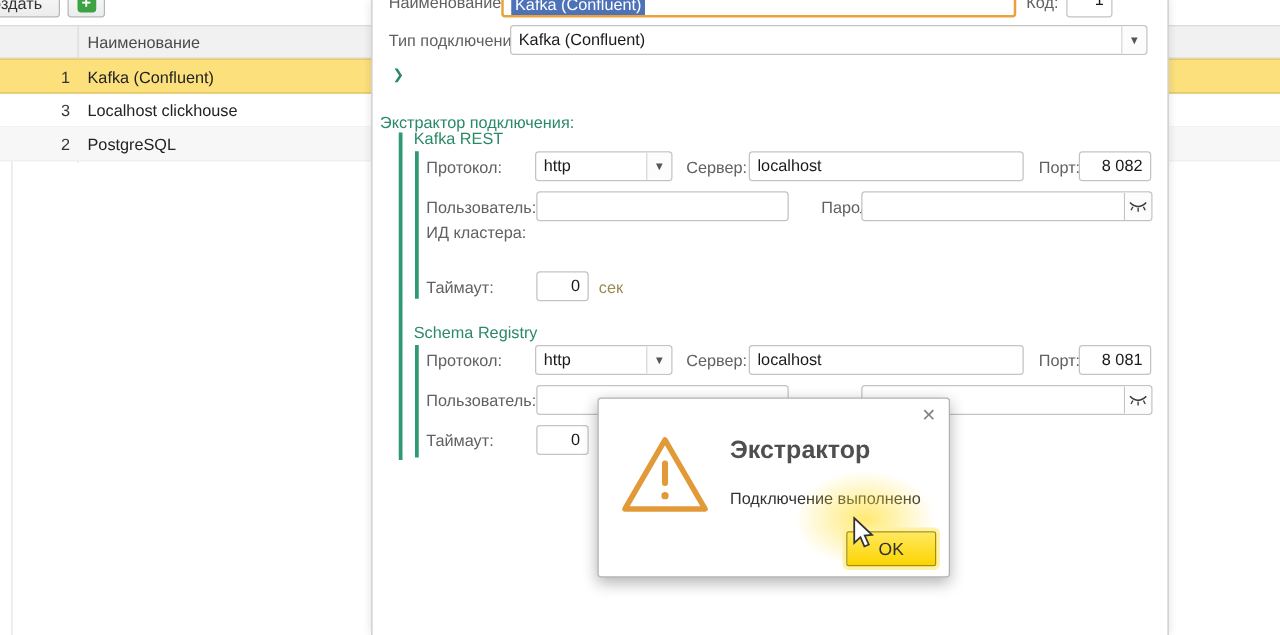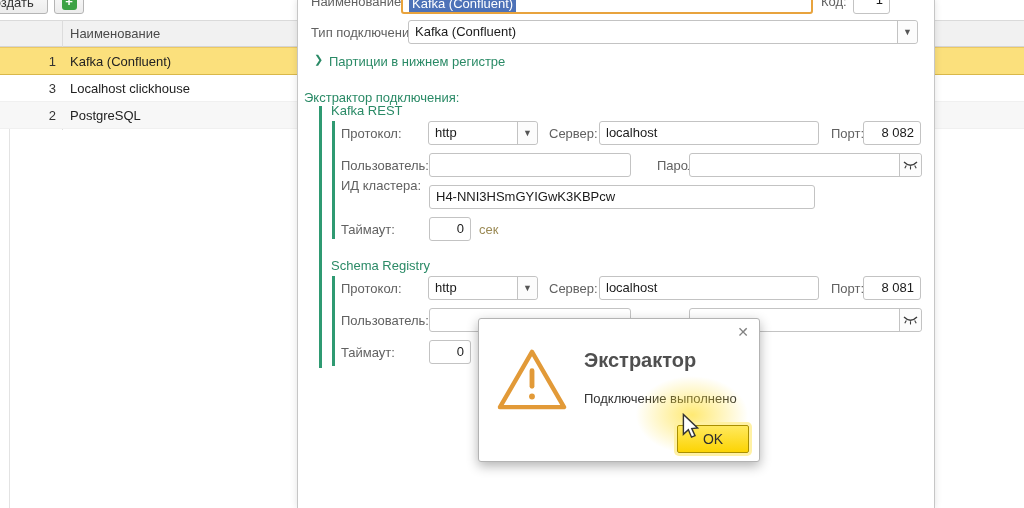--- a/index.html
+++ b/index.html
@@ -97,21 +97,20 @@
   <span class="lbl" style="left:523px; top:-6px;">Код:</span>
   <div class="inp num" style="left:555px; top:-12px; width:37px; height:26px;">1</div>
 
   <span class="lbl" style="left:13px; top:25px;">Тип подключения:</span>
   <div class="inp" style="left:110px; top:20px; width:510px; padding-right:24px;">
     <span>Kafka (Confluent)</span>
     <span class="combo-arrow">▼</span>
   </div>
 
   <span class="abs green" style="left:16px; top:53px; font-size:11px; font-weight:bold;">❯</span>
-  <span class="abs green" style="left:31px; top:54px;">Партиции в нижнем регистре</span>
 
   <span class="abs green" style="left:6px; top:90px;">Экстрактор подключения:</span>
   <div class="gbar" style="left:21px; top:106px; height:262px;"></div>
 
   <span class="abs green" style="left:33px; top:103px;">Kafka REST</span>
   <div class="gbar" style="left:34px; top:121px; height:118px;"></div>
 
   <span class="lbl" style="left:43px; top:126px;">Протокол:</span>
   <div class="inp" style="left:130px; top:121px; width:110px; padding-right:24px;">
     <span>http</span>
@@ -131,21 +130,20 @@
       <svg width="17" height="12" viewBox="0 0 17 12">
         <path d="M2 3 Q8.5 9.5 15 3" fill="none" stroke="#3a3a3a" stroke-width="1.3"></path>
         <path d="M4.3 6.4 L2.8 9.2" stroke="#3a3a3a" stroke-width="1.1"></path>
         <path d="M8.5 7.3 L8.5 10.4" stroke="#3a3a3a" stroke-width="1.1"></path>
         <path d="M12.7 6.4 L14.2 9.2" stroke="#3a3a3a" stroke-width="1.1"></path>
       </svg>
     </span>
   </div>
 
   <span class="lbl" style="left:43px; top:178px;">ИД кластера:</span>
-  <div class="inp" style="left:131px; top:185px; width:386px;">H4-NNI3HSmGYIGwK3KBPcw</div>
 
   <span class="lbl" style="left:43px; top:222px;">Таймаут:</span>
   <div class="inp num" style="left:131px; top:217px; width:42px;">0</div>
   <span class="unit" style="left:181px; top:222px;text-align:right;">сек</span>
 
   <span class="abs green" style="left:33px; top:258px;">Schema Registry</span>
   <div class="gbar" style="left:34px; top:276px; height:90px;"></div>
 
   <span class="lbl" style="left:43px; top:281px;">Протокол:</span>
   <div class="inp" style="left:130px; top:276px; width:110px; padding-right:24px;">

